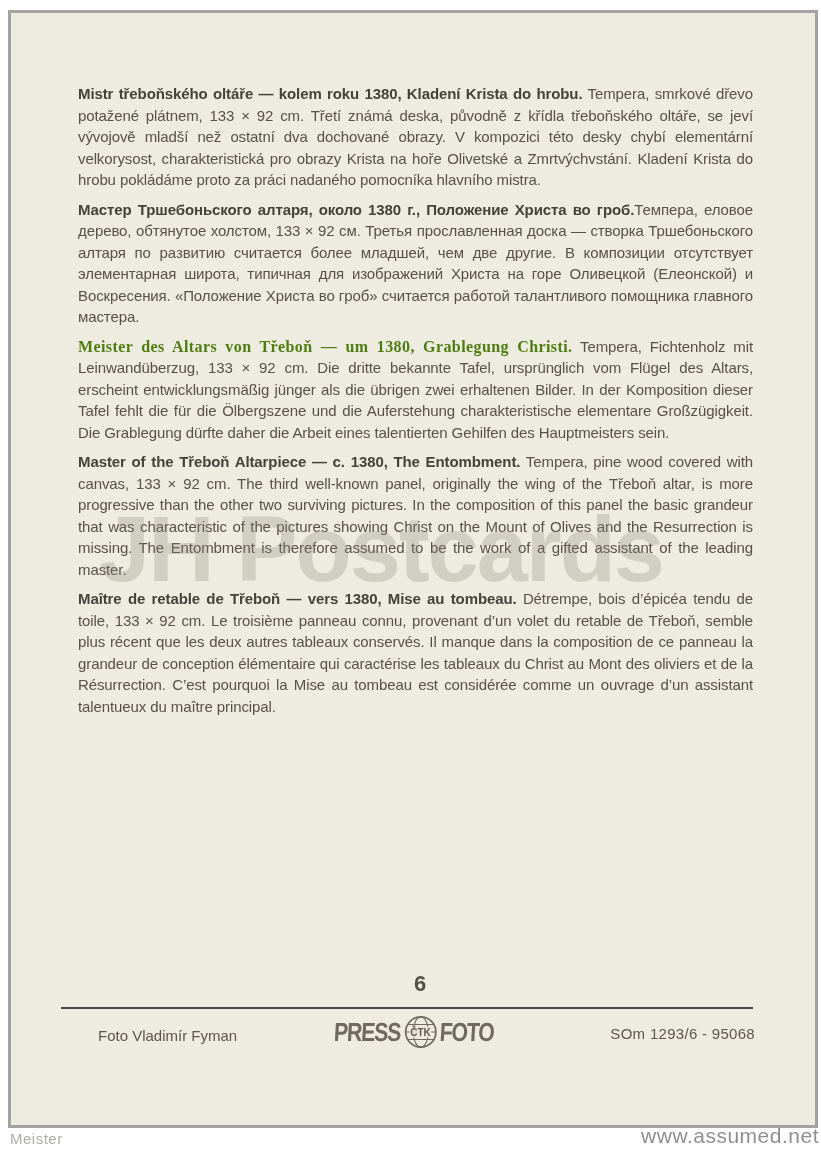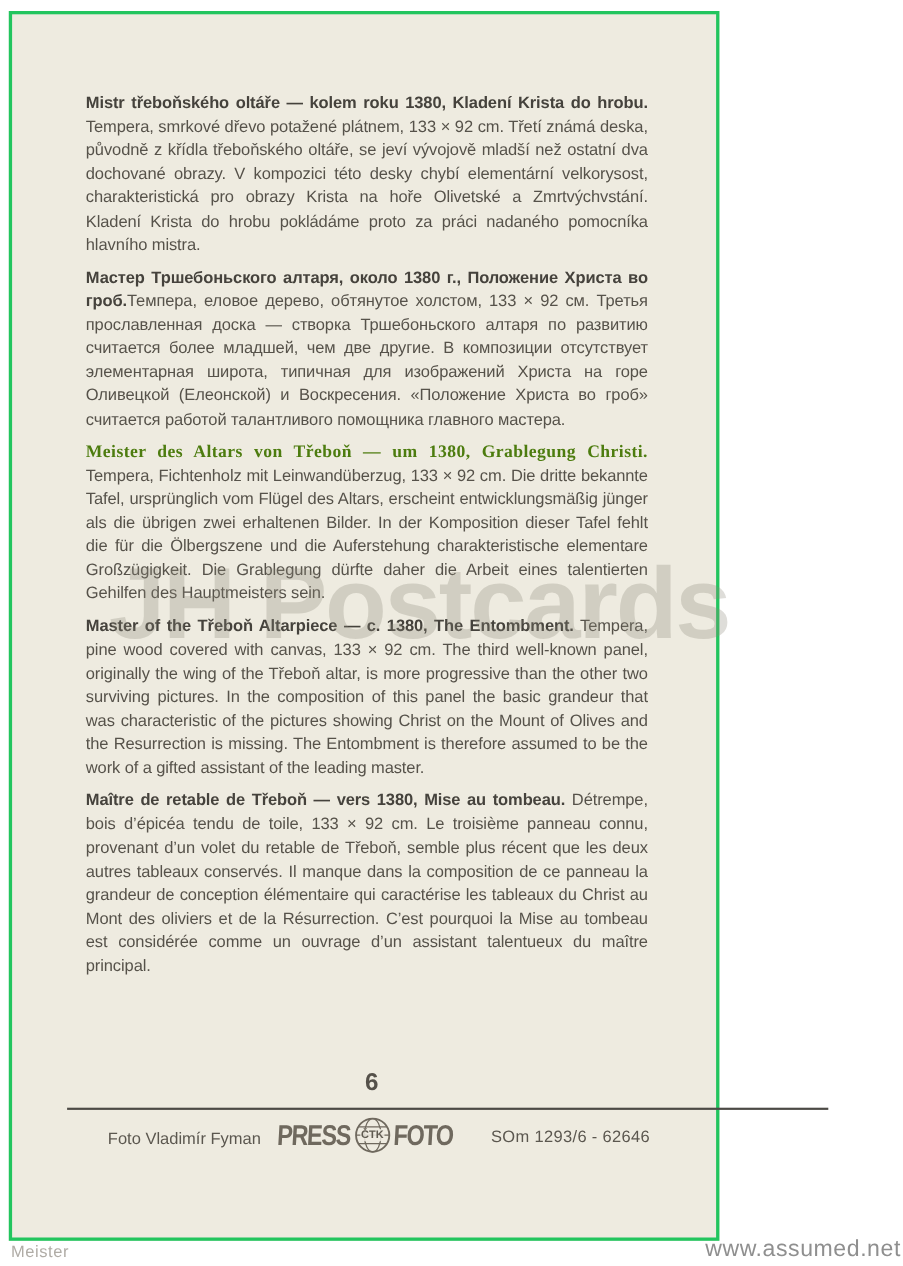--- a/index.html
+++ b/index.html
@@ -2,22 +2,22 @@
 <html><head>
 <meta charset="utf-8">
 <style>
   html,body{margin:0;padding:0;}
   body{
     width:821px;height:1151px;position:relative;overflow:hidden;
     background:#ffffff;
     font-family:"Liberation Sans",sans-serif;
   }
   .card{
-    position:absolute;left:8px;top:10px;width:646px;height:1118px;
-    box-sizing:border-box;border:3px solid #22c55e;
+    position:absolute;left:8px;top:10px;width:810px;height:1118px;
+    box-sizing:border-box;border:3px solid #a3a3a3;
     background:#eeebe0;
   }
   .text-block{
     position:absolute;left:0;top:0;right:0;
     padding:70px 62px 0 67px;
   }
   .para{
     font-size:15px;line-height:21.5px;letter-spacing:-0.1px;
     color:#56524a;text-align:justify;margin:0 0 8px 0;
   }
@@ -110,19 +110,19 @@
         <ellipse cx="18" cy="18" rx="8" ry="16" fill="none" stroke="#6f695e" stroke-width="1.2"></ellipse>
         <line x1="2" y1="18" x2="34" y2="18" stroke="#6f695e" stroke-width="1.2"></line>
         <line x1="4.5" y1="10" x2="31.5" y2="10" stroke="#6f695e" stroke-width="1.2"></line>
         <line x1="4.5" y1="26" x2="31.5" y2="26" stroke="#6f695e" stroke-width="1.2"></line>
       </svg>
       <span class="pf-ctk">ČTK</span>
     </span>
     <span class="pf-text">FOTO</span>
   </div>
 
-  <div class="footer-serial">SOm 1293/6 - 62646</div>
+  <div class="footer-serial">SOm 1293/6 - 95068</div>
 
 </div>
 
 <div class="strip-left">Meister</div>
 
 <div class="strip-right">www.assumed.net</div>
 
 </body></html>

